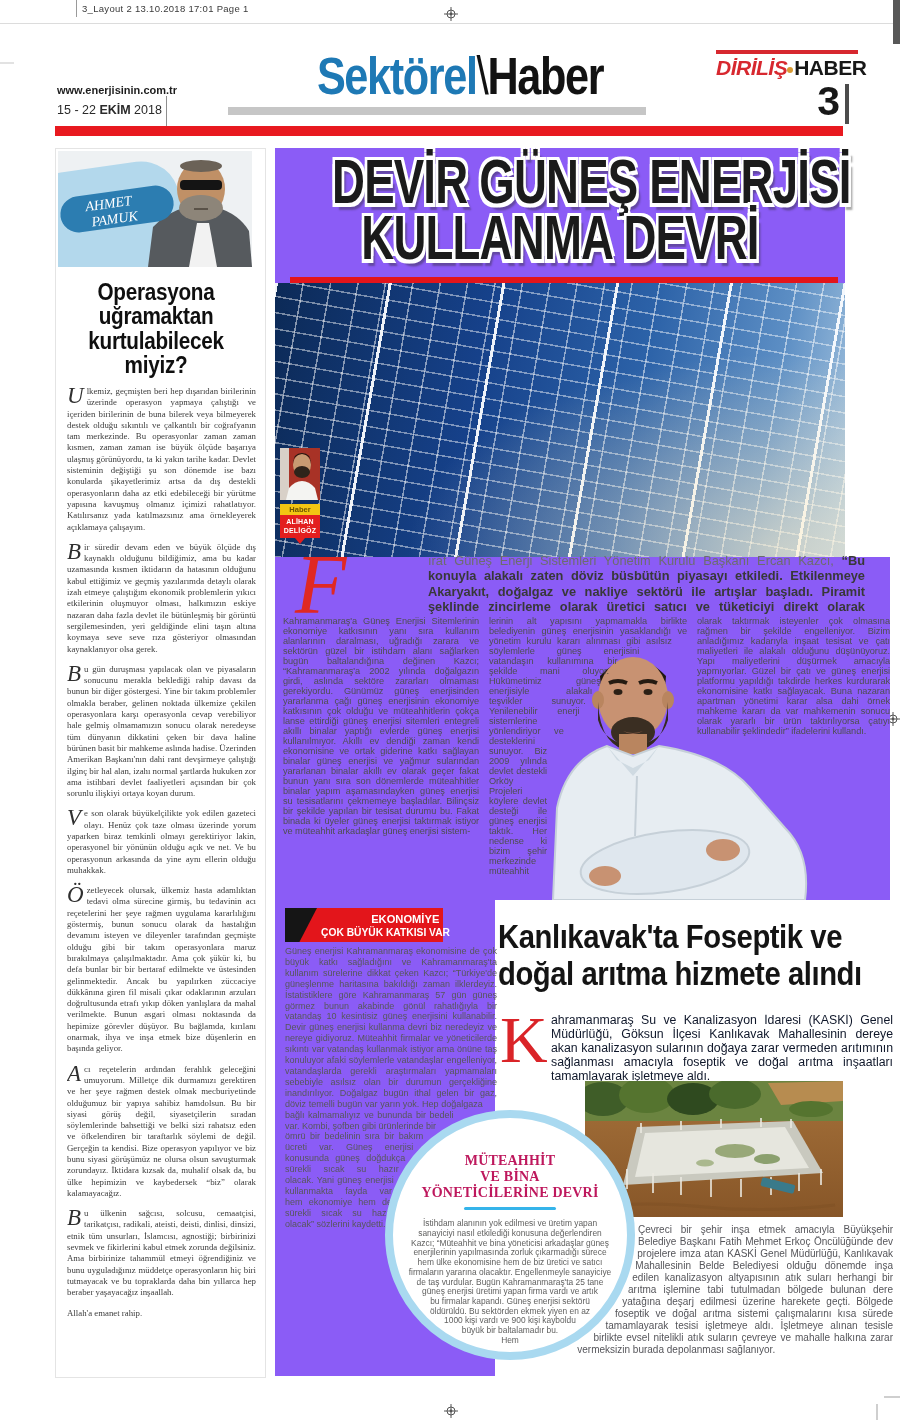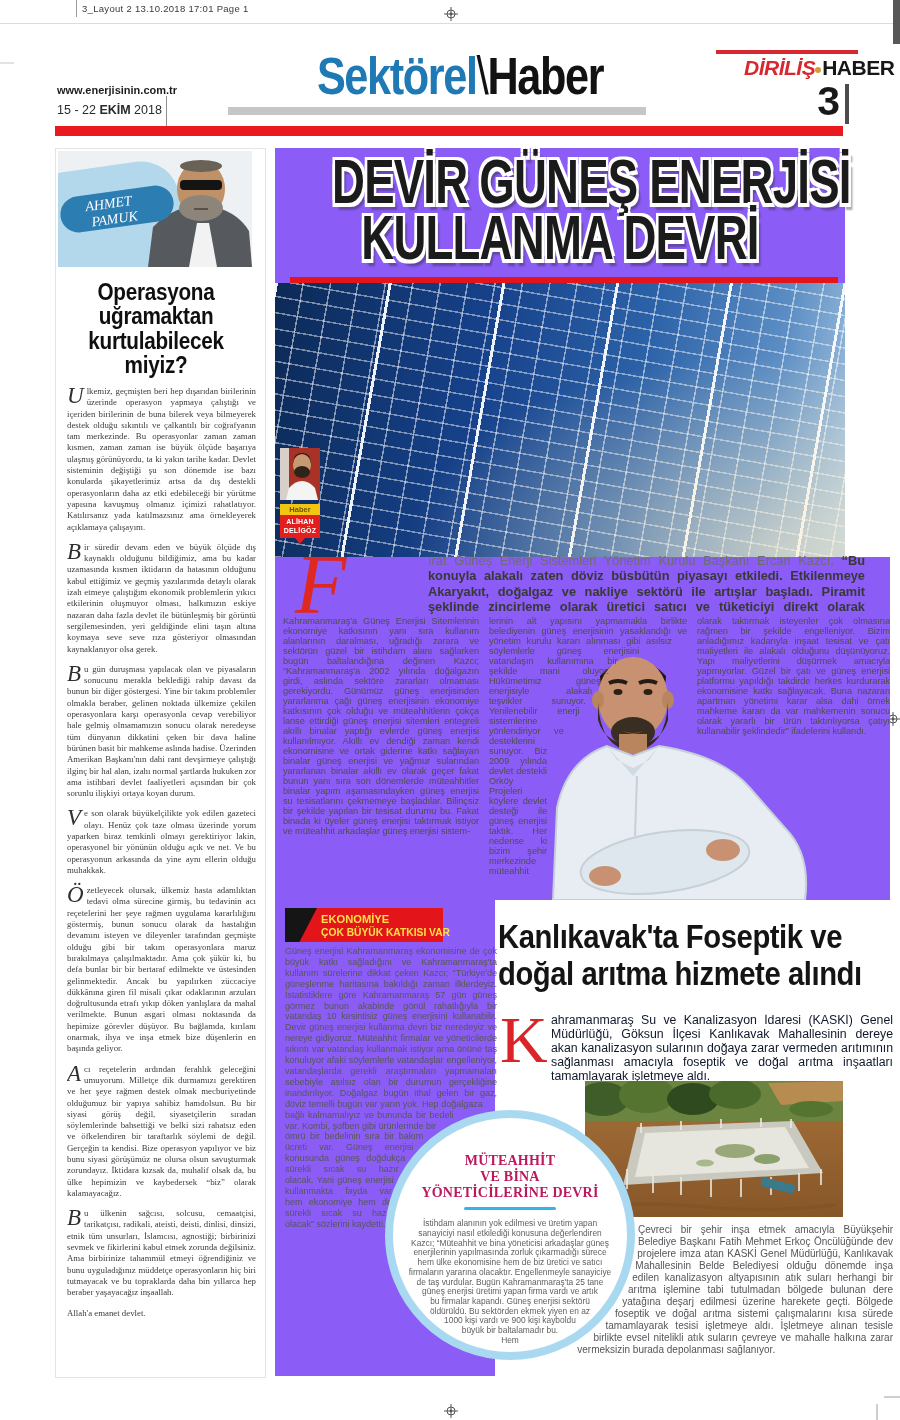--- a/index.html
+++ b/index.html
@@ -21,21 +21,21 @@
   
   .website { left:57px; top:84px; font-size:11px; font-weight:bold; color:#1d1d1d; }
   .mast-title { left:240px; top:48px; width:440px; text-align:center; white-space:nowrap;
                 transform:scale(.92,1.1); transform-origin:50% 40%; letter-spacing:-1.5px; }
   .mast-title .t-blue { font-size:47px; font-weight:bold; color:#1e79b5; }
   .mast-title .t-slash { font-size:48px; font-weight:400; color:#111; }
   .mast-title .t-black { font-size:47px; font-weight:bold; color:#121212; }
   .logo { left:716px; top:50px; width:142px; }
   .logo .logo-redline { height:4px; background:#d7282f; margin-bottom:2px; }
   .logo .logo-row { white-space:nowrap; text-align:center; }
-  .logo .l-red { font-size:21px; font-weight:800; font-style:italic; color:#d7282f; letter-spacing:-.5px;margin-left:28px; }
+  .logo .l-red { font-size:21px; font-weight:800; font-style:italic; color:#d7282f; letter-spacing:-.5px; }
   .logo .l-dot { display:inline-block; width:6px; height:6px; border-radius:50%; background:#d89a33; margin:0 1px 2px 0; }
   .logo .l-black { font-size:21px; font-weight:800; color:#171717; letter-spacing:-.5px; }
   .issue-date { left:57px; top:103px; font-size:12.5px; color:#2a2a2a; }
   .issue-date b { font-weight:bold; }
   .date-divider { left:166px; top:96px; width:1px; height:31px; background:#8f8f8f; }
   .gray-rule { left:228px; top:107px; width:418px; height:8px; background:#c6c6c6; }
   .pageno { left:798px; top:78px; width:42px; text-align:right; font-size:41px; font-weight:800; color:#181818; }
   .pageno-bar { left:845px; top:84px; width:4px; height:40px; background:#4c4c4c; }
   .redbar { left:55px; top:126px; width:788px; height:10px; background:#e8191f; }
 
@@ -93,21 +93,21 @@
   .c2sp { float:right; width:140px; height:288px;
           shape-outside:polygon(100% 0, 100% 8.8%, 53% 15.8%, 32% 28%, 18% 38.7%, 0 47.5%, 0 100%, 100% 100%);
           clip-path:polygon(100% 0, 100% 0, 100% 0, 100% 0); }
   .c3sp { float:left; width:150px; height:288px;
           shape-outside:polygon(0 0, 0 53%, 27% 63%, 53% 74%, 73% 85%, 90% 100%, 0 100%);
           clip-path:polygon(0 0, 0 0, 0 0); }
 
   .ercan-photo { left:545px; top:636px; width:335px; height:264px; z-index:2; }
 
   .subhead-red { left:285px; top:908px; width:158px; height:34px; background:#e3151b; z-index:3;
-                 color:#fde047; font-weight:800; padding:4px 0 0 36px; line-height:1.25; }
+                 color:#ffffff; font-weight:800; padding:4px 0 0 36px; line-height:1.25;text-align:right; }
   .subhead-red .s1 { font-size:11.5px; display:block; transform:scaleX(.97); transform-origin:0 50%; white-space:nowrap; }
   .subhead-red .s2 { font-size:10.8px; display:block; transform:scaleX(.95); transform-origin:0 50%; white-space:nowrap; }
   .subhead-corner { left:285px; top:908px; width:32px; height:34px; background:#151515; z-index:4;
                     clip-path:polygon(0 0, 100% 0, 45% 100%, 0 100%); }
   .sub-body { left:285px; top:946px; width:212px; height:428px; overflow:hidden; z-index:3;
               font-size:9px; line-height:10.9px; text-align:justify; color:#57575a; }
   .sub-sp { float:right; width:105px; height:428px; shape-outside:circle(129px at 121px 289px); }
 
   
   .callout { left:385px; top:1110px; width:250px; height:250px; border-radius:50%;
@@ -208,21 +208,21 @@
     <div>miyiz?</div>
   </div>
   <div class="abs opinion-text">
     <p><span class="dropcap-sm">Ü</span><span>lkemiz, geçmişten beri hep dışarıdan birilerinin üzerinde operasyon yapmaya çalıştığı ve içeriden birilerinin de buna bilerek veya bilmeyerek destek olduğu sıkıntılı ve çalkantılı bir coğrafyanın tam merkezinde. Bu operasyonlar zaman zaman kısmen, zaman zaman ise büyük ölçüde başarıya ulaşmış görünüyordu, ta ki yakın tarihe kadar. Devlet sisteminin değiştiği şu son dönemde ise bazı konularda şikayetlerimiz artsa da dış destekli operasyonların daha az etki edebileceği bir yürütme yapısına kavuşmuş olmanız içimizi rahatlatıyor. Katılırsanız yada katılmazsınız ama örnekleyerek açıklamaya çalışayım.</span></p>
     <p><span class="dropcap-sm">B</span><span>ir süredir devam eden ve büyük ölçüde dış kaynaklı olduğunu bildiğimiz, ama bu kadar uzamasında kısmen iktidarın da hatasının olduğunu kabul ettiğimiz ve geçmiş yazılarımda detaylı olarak izah etmeye çalıştığım ekonomik problemlerin yıkıcı etkilerinin oluşmuyor olması, halkımızın eskiye nazaran daha fazla devlet ile bütünleşmiş bir görüntü sergilemesinden, yeri geldiğinde elini taşın altına koymaya seve seve rıza gösteriyor olmasından kaynaklanıyor olsa gerek.</span></p>
     <p><span class="dropcap-sm">B</span><span>u gün duruşması yapılacak olan ve piyasaların sonucunu merakla beklediği rahip davası da bunun bir diğer göstergesi. Yine bir takım problemler olmakla beraber, gelinen noktada ülkemize çekilen operasyonlara karşı operasyonla cevap verebiliyor hale gelmiş olmamamızın sonucu olarak neredeyse tüm dünyanın dikkatini çeken bir dava haline bürünen basit bir mahkeme aslında hadise. Üzerinden Amerikan Başkanı'nın dahi rant devşirmeye çalıştığı ilginç bir hal alan, izahı normal şartlarda hukuken zor ama istihbari devlet faaliyetleri açısından bir çok sorunlu ilişkiyi ortaya koyan durum.</span></p>
     <p><span class="dropcap-sm">V</span><span>e son olarak büyükelçilikte yok edilen gazeteci olayı. Henüz çok taze olması üzerinde yorum yaparken biraz temkinli olmayı gerektiriyor lakin, operasyonel bir yönünün olduğu açık ve net. Ve bu operasyonun arkasında da yine aynı ellerin olduğu muhakkak.</span></p>
     <p><span class="dropcap-sm">Ö</span><span>zetleyecek olursak, ülkemiz hasta adamlıktan tedavi olma sürecine girmiş, bu tedavinin acı reçetelerini her şeye rağmen uygulama kararlılığını göstermiş, bunun sonucu olarak da hastalığın devamını isteyen ve dileyenler tarafından geçmişte olduğu gibi bir takım operasyonlara maruz bırakılmaya çalışılmaktadır. Ama çok şükür ki, bu defa bunlar bir bir bertaraf edilmekte ve üstesinden gelinmektedir. Ancak bu yapılırken züccaciye dükkânına giren fil misali çıkar odaklarının arzuları doğrultusunda etrafı yıkıp döken yanlışlara da mahal verilmekte. Bunun asgari olması noktasında da hepimize görevler düşüyor. Bu bağlamda, kırılanı onarmak, ihya ve inşa etmek bize düşenlerin en başında geliyor.</span></p>
     <p><span class="dropcap-sm">A</span><span>cı reçetelerin ardından ferahlık geleceğini umuyorum. Milletçe dik durmamızı gerektiren ve her şeye rağmen destek olmak mecburiyetinde olduğumuz bir yapıya sahibiz hamdolsun. Bu bir siyasi görüş değil, siyasetçilerin sıradan söylemlerinde bahsettiği ve belki sizi rahatsız eden ve öfkelendiren bir taraftarlık söylemi de değil. Gerçeğin ta kendisi. Bize operasyon yapılıyor ve biz bunu siyasi görüşümüz ne olursa olsun savuşturmak zorundayız. İktidara kızsak da, muhalif olsak da, bu ülke hepimizin ve kaybedersek “biz” olarak kalamayacağız.</span></p>
     <p><span class="dropcap-sm">B</span><span>u ülkenin sağcısı, solcusu, cemaatçisi, tarikatçısı, radikali, ateisti, deisti, dinlisi, dinsizi, etnik tüm unsurları, İslamcısı, agnostiği; birbirinizi sevmek ve fikirlerini kabul etmek zorunda değilsiniz. Ama birbirinize tahammül etmeyi öğrendiğiniz ve bunu uyguladığınız müddetçe operasyonların hiç biri tutmayacak ve bu topraklarda daha bin yıllarca hep beraber yaşayacağız inşaallah.</span></p>
-    <p><span>Allah'a emanet devlet.</span></p>
+    <p><span>Allah'a emanet rahip.</span></p>
   </div>
 
   <div class="abs blue head-box">
     <span class="head-line hl1">DEVİR GÜNEŞ ENERJİSİ</span>
     <span class="head-line">KULLANMA DEVRİ</span>
   </div>
   <div class="abs head-redline"></div>
 
   <div class="abs solar-photo"></div>
 

